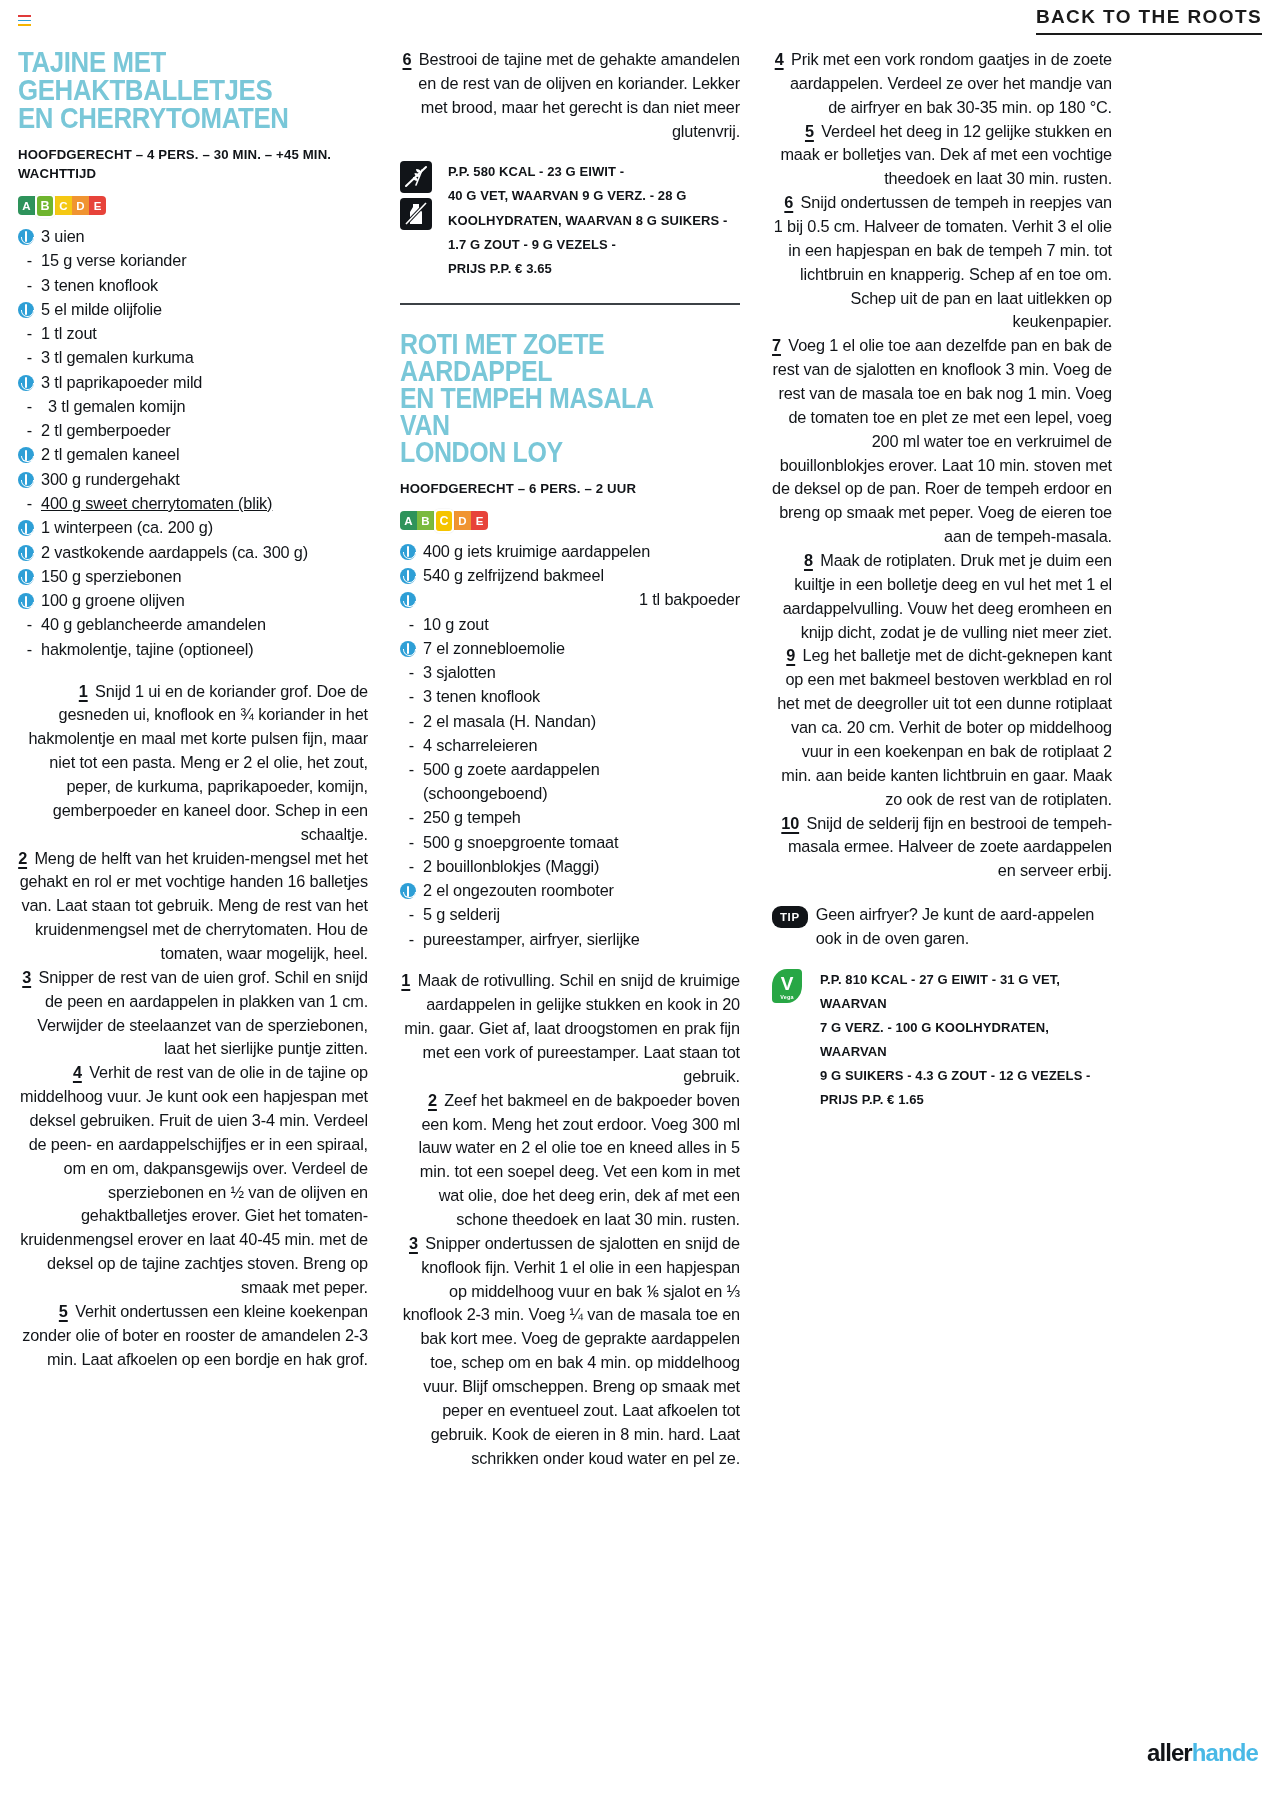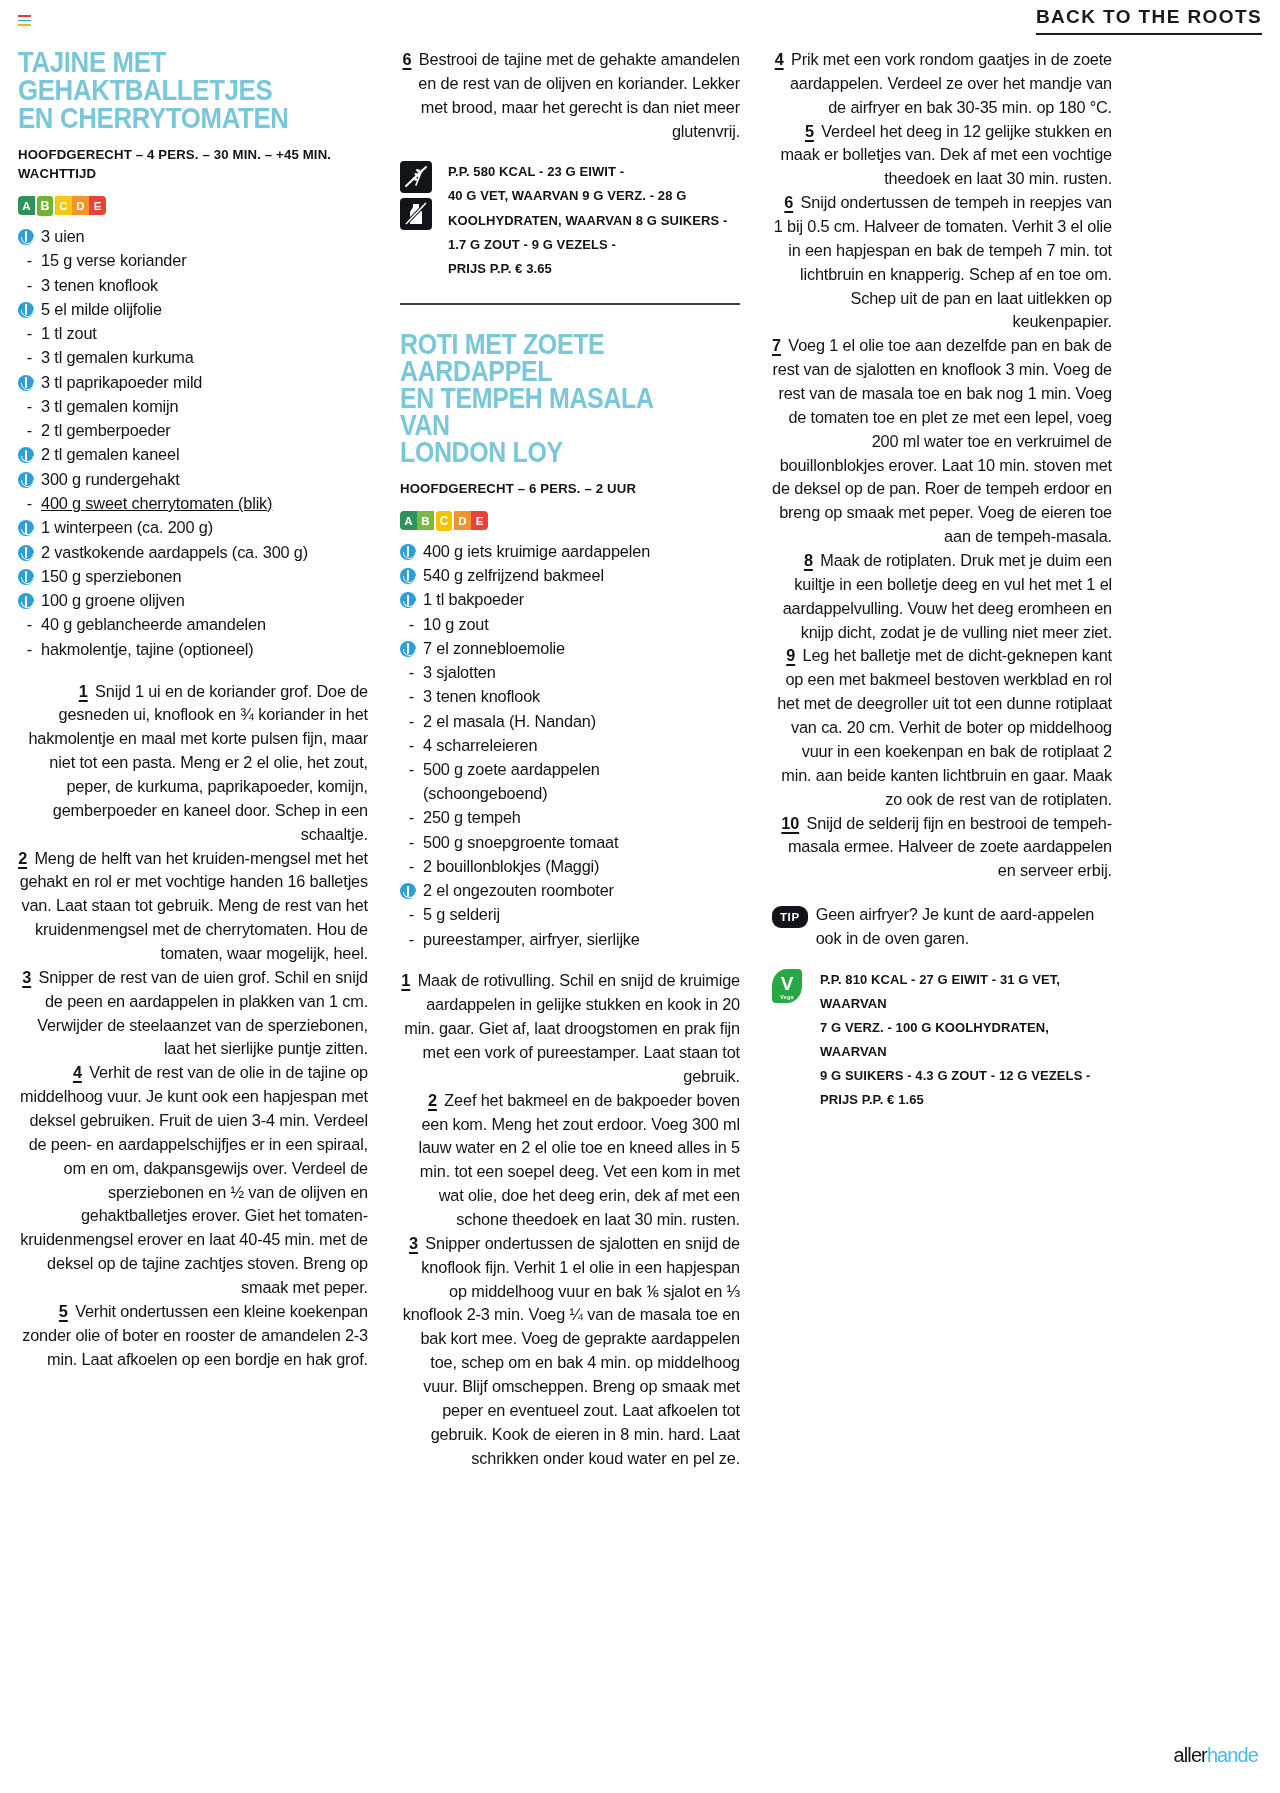--- a/index.html
+++ b/index.html
@@ -169,21 +169,21 @@
   .tip-badge{
     background:#111418; color:#fff; border-radius:9px;
     font-size:11.5px; font-weight:700; letter-spacing:.6px;
     padding:2.5px 8px 3px 8px; margin-right:8px;
     flex:0 0 auto; margin-top:3px;
   }
 
   
   .footer-logo{
     position:absolute; right:22px; bottom:26px;
-    font-size:20px; font-weight:400; letter-spacing:-0.9px;
+    font-size:24px; font-weight:700; letter-spacing:-0.9px;
   }
   .footer-logo .aller{ color:#111418; }
   .footer-logo .hande{ color:#49b9e6; }
 </style>
 </head>
 <body>
 
 <div class="page-header">
   <div class="hamburger">
     <span style="background:#e03a3a"></span>
@@ -237,21 +237,21 @@
           <span class="txt" style="white-space: pre-line;">3 tl gemalen kurkuma</span>
         </li>
         <li class="ing">
           <span class="mark">
             <span class="ah-icon"></span>
           </span>
           <span class="txt" style="white-space: pre-line;">3 tl paprikapoeder mild</span>
         </li>
         <li class="ing dash">
           <span class="mark">-</span>
-          <span class="txt" style="white-space: pre-line;"> 3 tl gemalen komijn</span>
+          <span class="txt" style="white-space: pre-line; margin-left: 7px;"> 3 tl gemalen komijn</span>
         </li>
         <li class="ing dash">
           <span class="mark">-</span>
           <span class="txt" style="white-space: pre-line;">2 tl gemberpoeder</span>
         </li>
         <li class="ing">
           <span class="mark">
             <span class="ah-icon"></span>
           </span>
           <span class="txt" style="white-space: pre-line;">2 tl gemalen kaneel</span>
@@ -366,21 +366,21 @@
         <li class="ing">
           <span class="mark">
             <span class="ah-icon"></span>
           </span>
           <span class="txt" style="white-space: pre-line;">540 g zelfrijzend bakmeel</span>
         </li>
         <li class="ing">
           <span class="mark">
             <span class="ah-icon"></span>
           </span>
-          <span class="txt" style="white-space: pre-line;">1 tl bakpoeder</span>
+          <span class="txt" style="white-space: pre-line; text-align: right;">1 tl bakpoeder</span>
         </li>
         <li class="ing dash">
           <span class="mark">-</span>
           <span class="txt" style="white-space: pre-line;">10 g zout</span>
         </li>
         <li class="ing">
           <span class="mark">
             <span class="ah-icon"></span>
           </span>
           <span class="txt" style="white-space: pre-line;">7 el zonnebloemolie</span>

